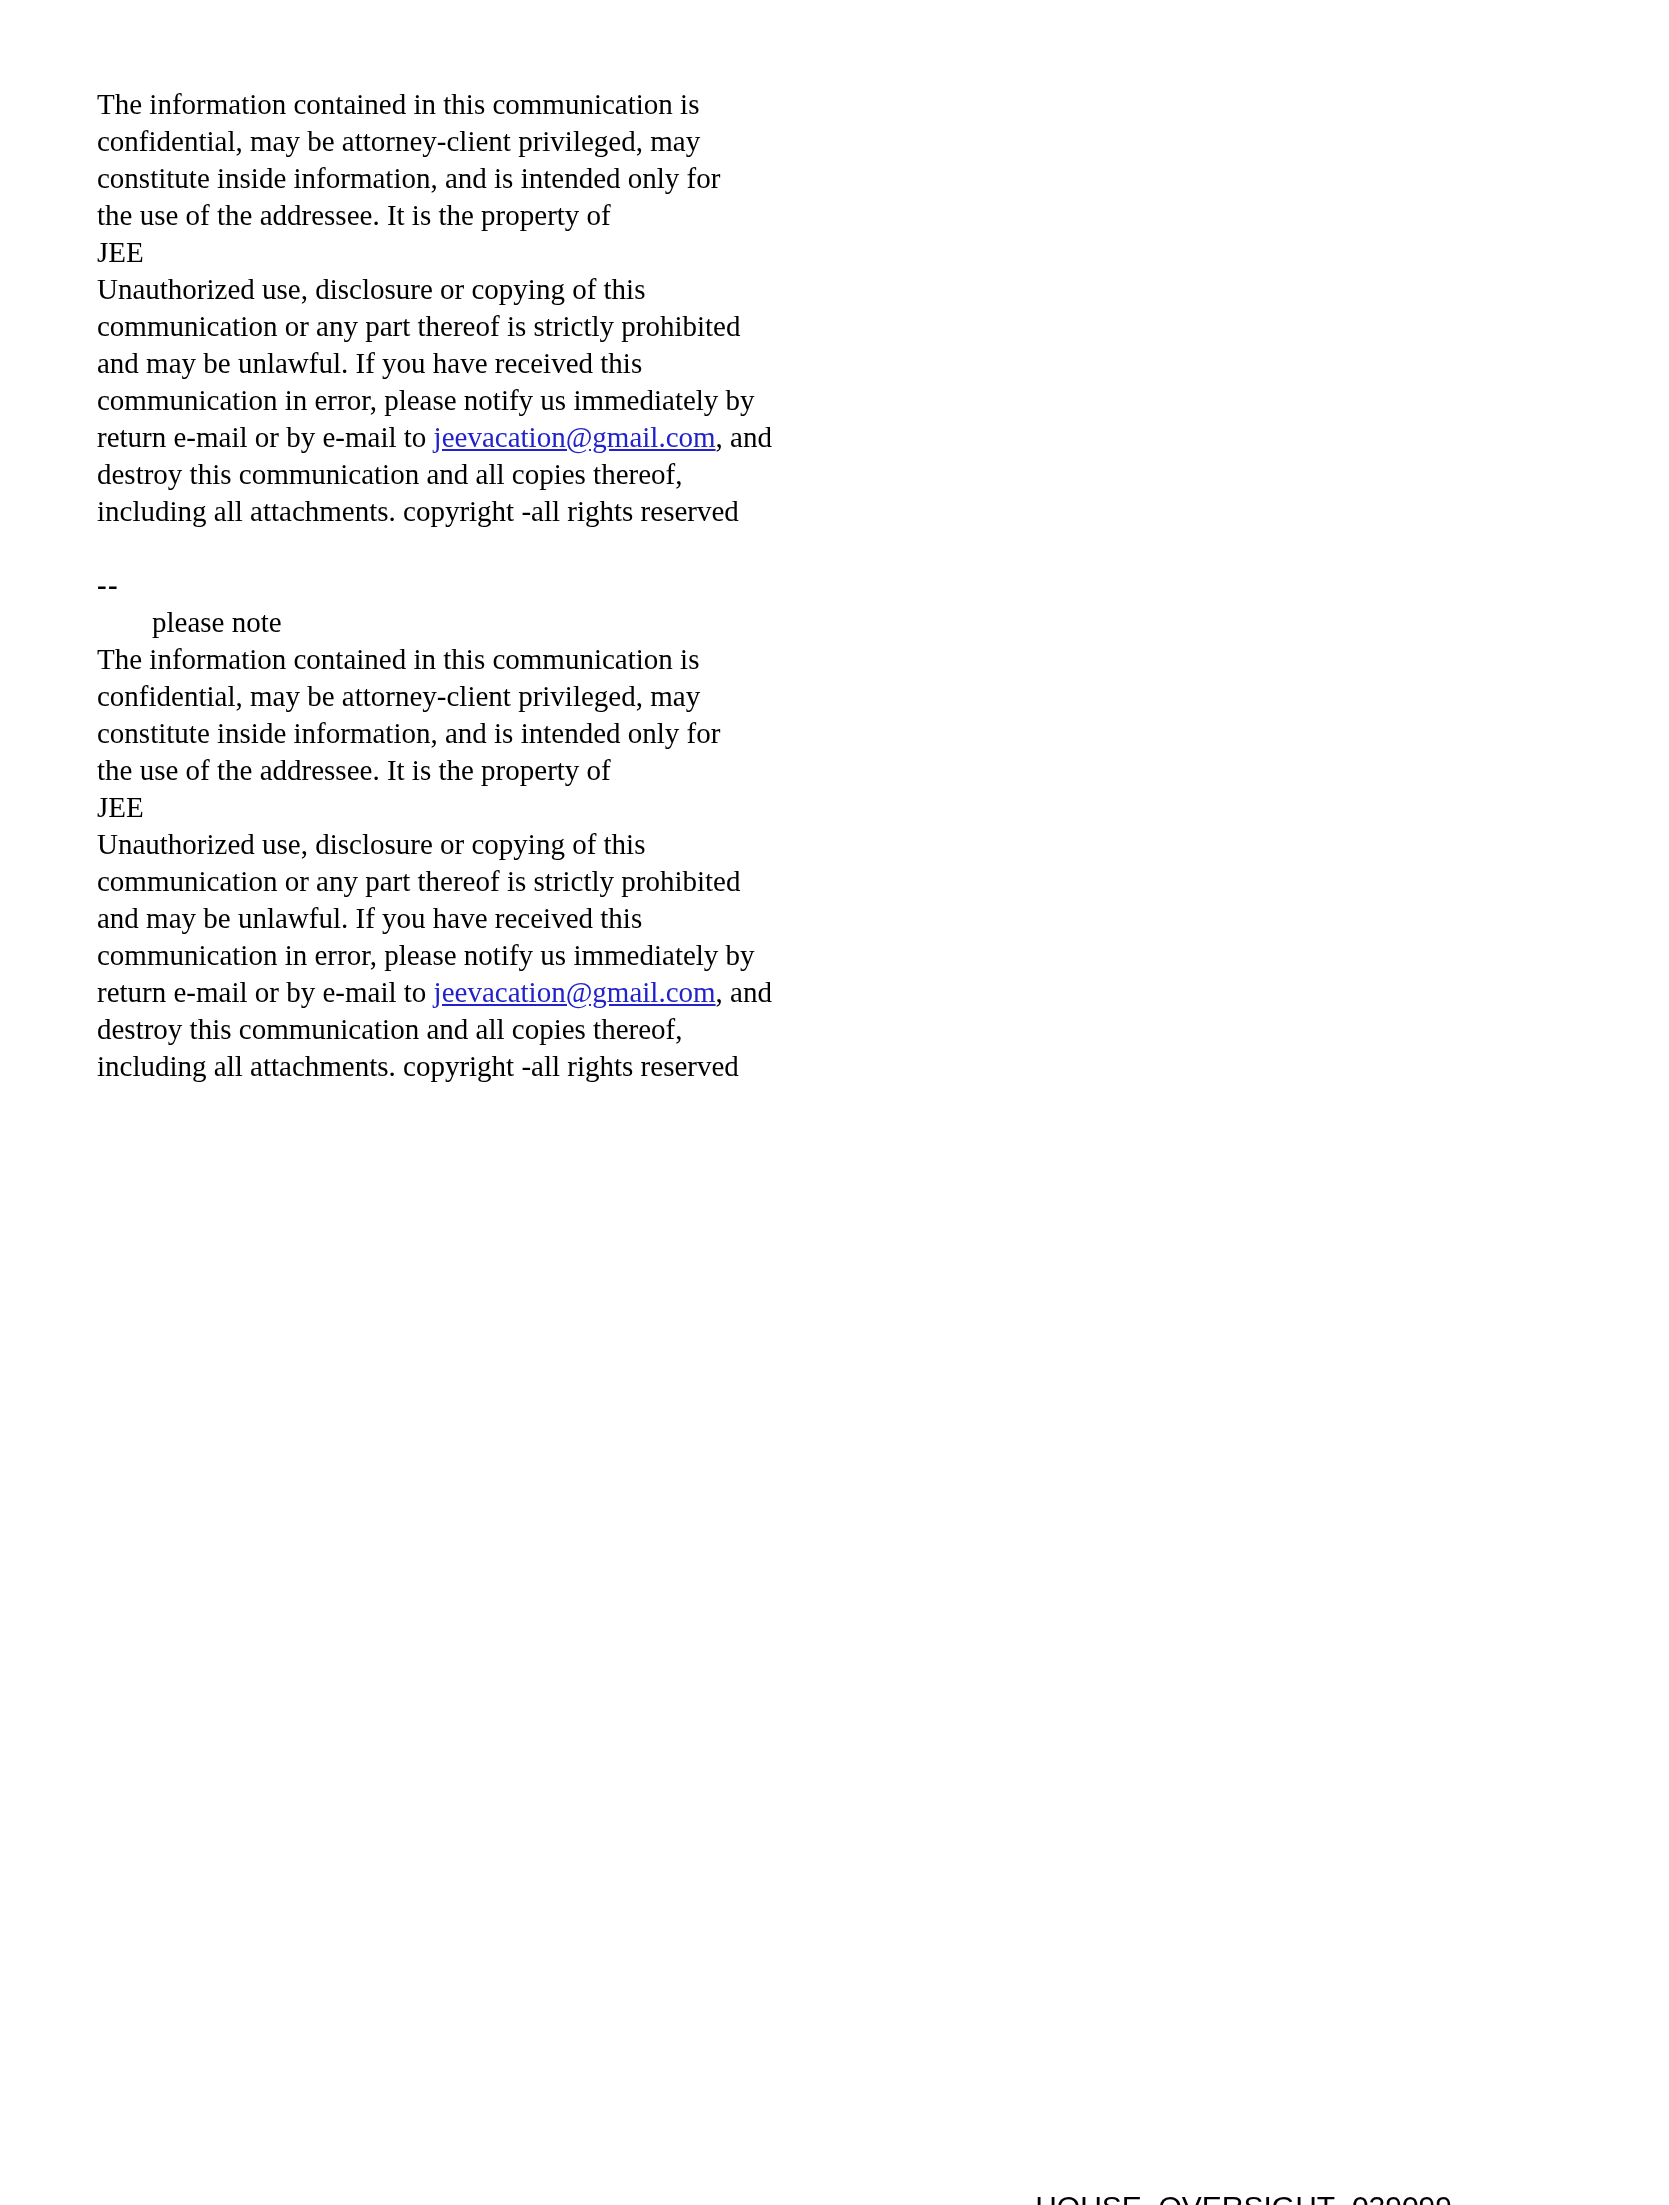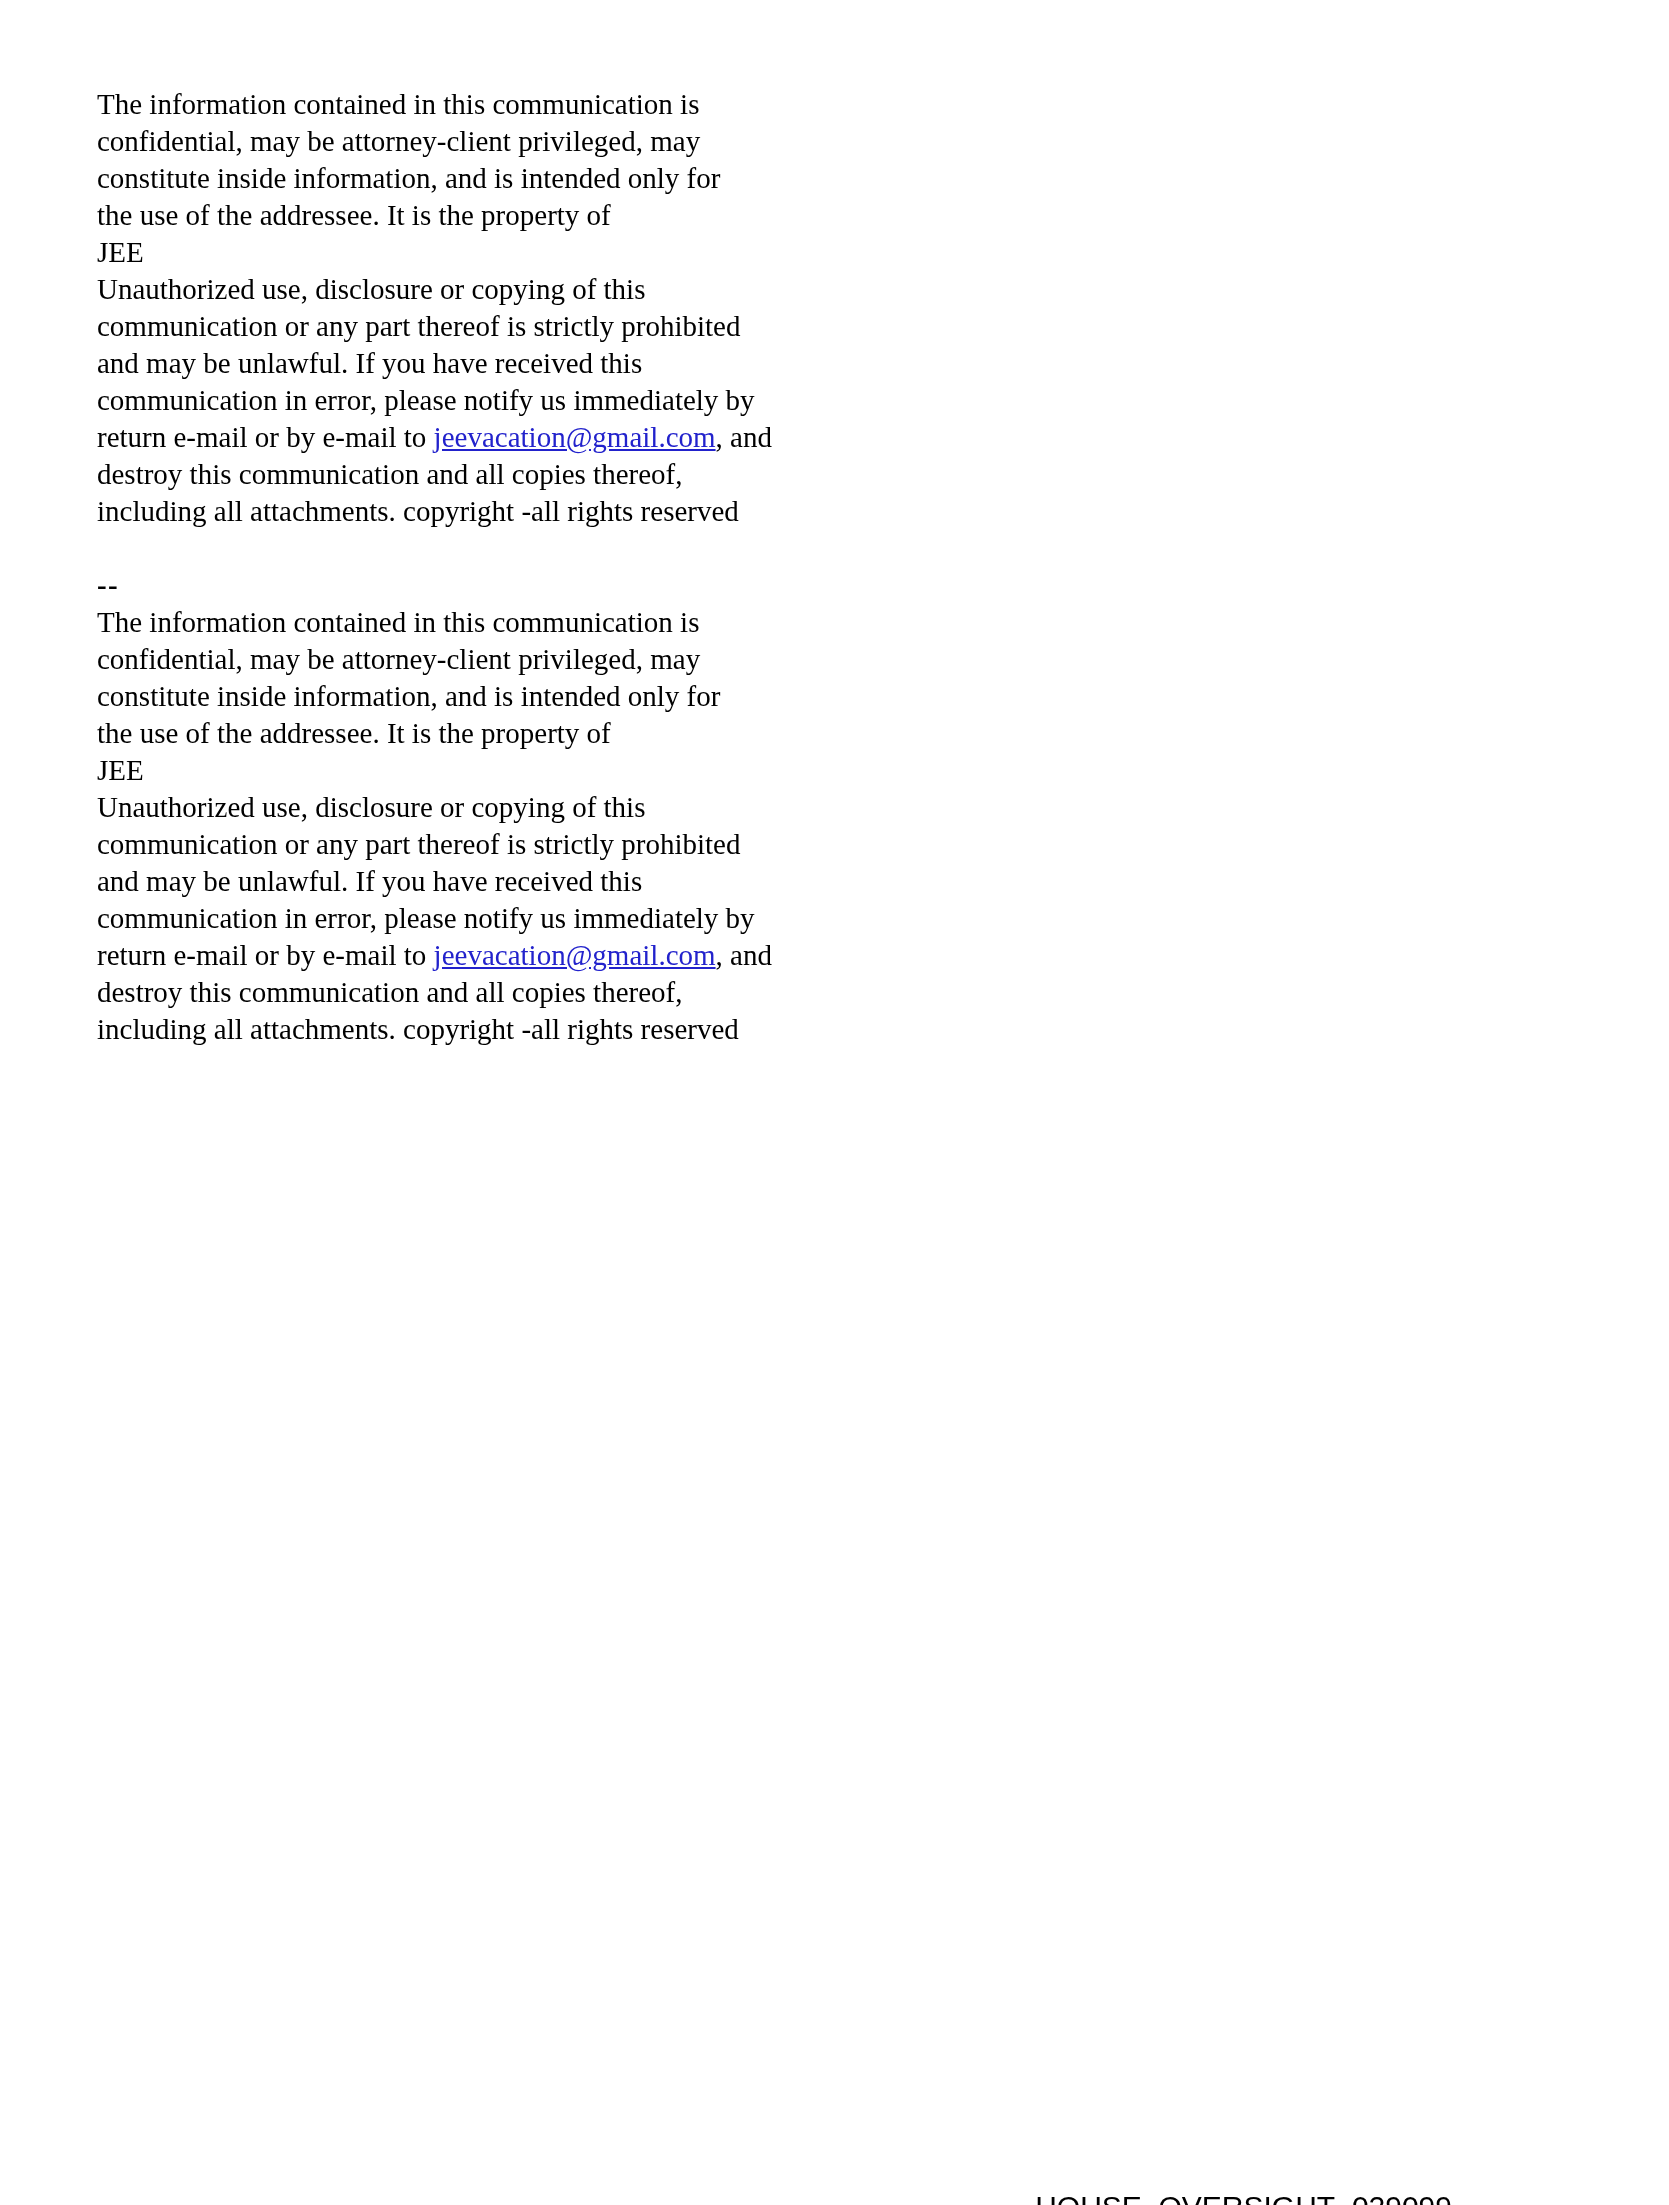--- a/index.html
+++ b/index.html
@@ -66,20 +66,21 @@
       <div class="line">Unauthorized use, disclosure or copying of this</div>
       <div class="line">communication or any part thereof is strictly prohibited</div>
       <div class="line">and may be unlawful. If you have received this</div>
       <div class="line">communication in error, please notify us immediately by</div>
       <div class="line"><span>return e-mail or by e-mail to </span><a class="email-link" href="#">jeevacation@gmail.com</a><span>, and</span></div>
       <div class="line">destroy this communication and all copies thereof,</div>
       <div class="line">including all attachments. copyright -all rights reserved</div>
     </div>
 
     <div class="line sep-line">--</div>
+    <div class="line note-line">please note</div>
 
     <div>
       <div class="line">The information contained in this communication is</div>
       <div class="line">confidential, may be attorney-client privileged, may</div>
       <div class="line">constitute inside information, and is intended only for</div>
       <div class="line">the use of the addressee. It is the property of</div>
       <div class="line">JEE</div>
       <div class="line">Unauthorized use, disclosure or copying of this</div>
       <div class="line">communication or any part thereof is strictly prohibited</div>
       <div class="line">and may be unlawful. If you have received this</div>

